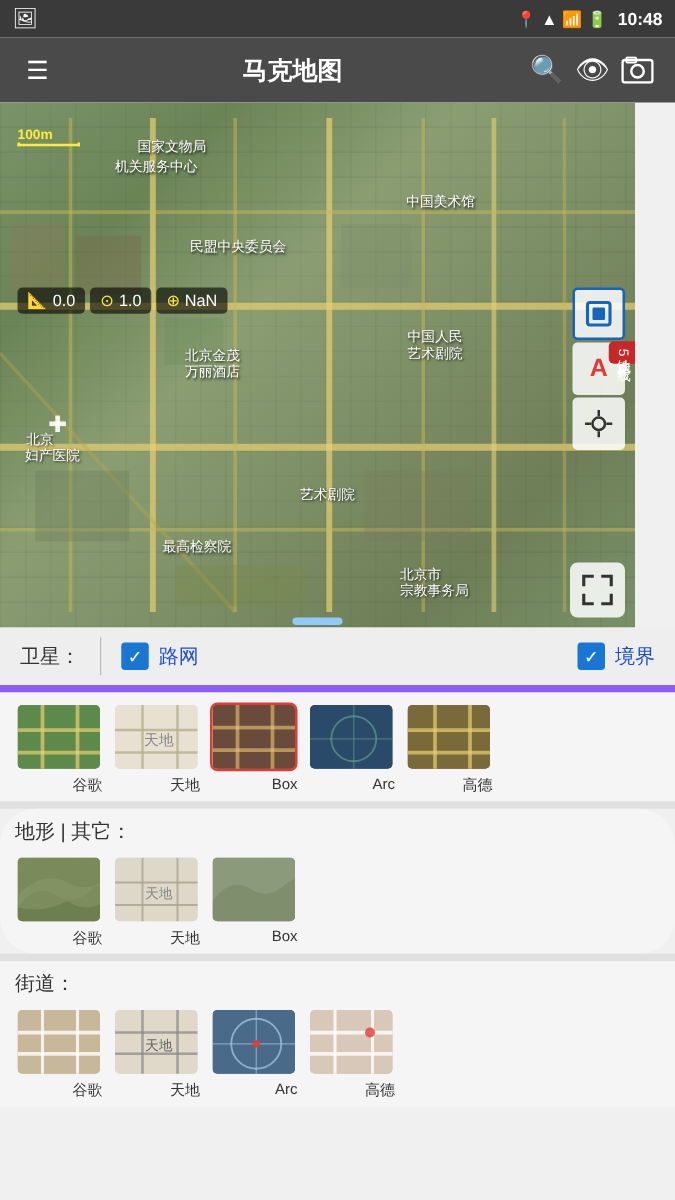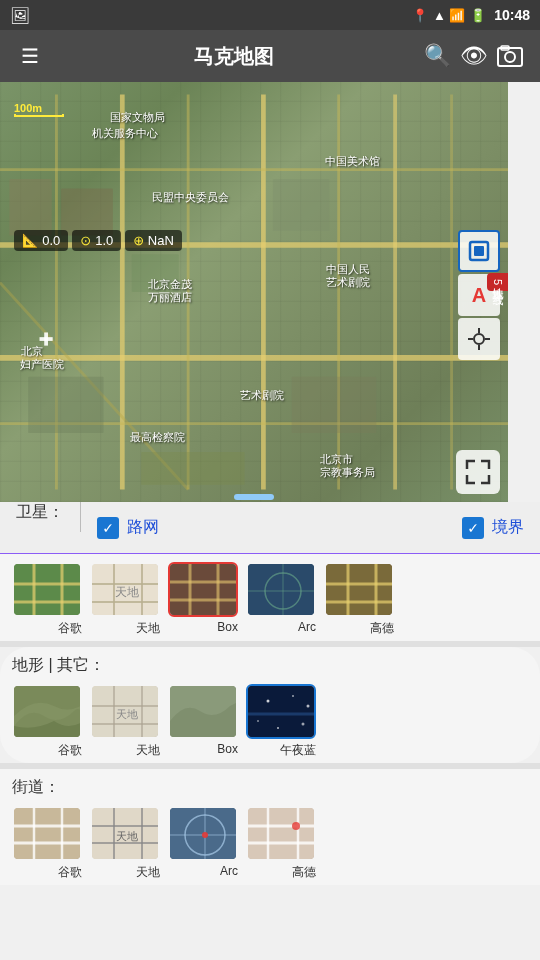--- a/index.html
+++ b/index.html
@@ -165,23 +165,24 @@
       height: 6px;
       background: #90caf9;
       border-radius: 3px;
     }
 
     
     .controls-bar {
       height: 52px;
       background: #eeeeee;
       display: flex;
+      align-items: center;
       padding: 0 16px;
       gap: 16px;
-      border-bottom: 1px solid #8b5cf6;
+      border-bottom: 6px solid #8b5cf6;
     }
     .control-divider {
       width: 1px;
       height: 30px;
       background: #bbb;
     }
     .control-checkbox {
       display: flex;
       align-items: center;
       gap: 8px;
@@ -609,37 +610,20 @@
         <div class="tile-thumb-inner tile-terrain-box">
           <svg width="70" height="55" viewBox="0 0 70 55">
             <rect x="0" y="0" width="70" height="55" fill="#8a9a7a"></rect>
             <path d="M0,35 Q15,15 30,25 Q45,35 60,20 L70,15 L70,55 L0,55 Z" fill="#7a8a6a" opacity="0.7"></path>
           </svg>
         </div>
       </div>
       <span class="tile-label">Box</span>
     </div>
 
-    <div class="tile-item">
-      <div class="tile-thumb" style="border-color: #1976d2;">
-        <div class="tile-thumb-inner tile-night-blue">
-          <svg width="70" height="55" viewBox="0 0 70 55">
-            <rect x="0" y="0" width="70" height="55" fill="#0a1a3a"></rect>
-            <circle cx="20" cy="15" r="1.5" fill="white" opacity="0.8"></circle>
-            <circle cx="45" cy="10" r="1" fill="white" opacity="0.6"></circle>
-            <circle cx="60" cy="20" r="1.5" fill="white" opacity="0.7"></circle>
-            <circle cx="10" cy="35" r="1" fill="white" opacity="0.5"></circle>
-            <circle cx="55" cy="38" r="1.5" fill="white" opacity="0.6"></circle>
-            <circle cx="30" cy="42" r="1" fill="white" opacity="0.7"></circle>
-            <line x1="0" y1="28" x2="70" y2="28" stroke="#2a5a9a" stroke-width="3" opacity="0.5"></line>
-          </svg>
-        </div>
-      </div>
-      <span class="tile-label">午夜蓝</span>
-    </div>
   </div>
 </div>
 
 <div class="section-divider"></div>
 
 <div class="section" style="padding-bottom:4px;">
   <div class="section-title">街道：</div>
   <div class="tiles-row">
 
     <div class="tile-item">

